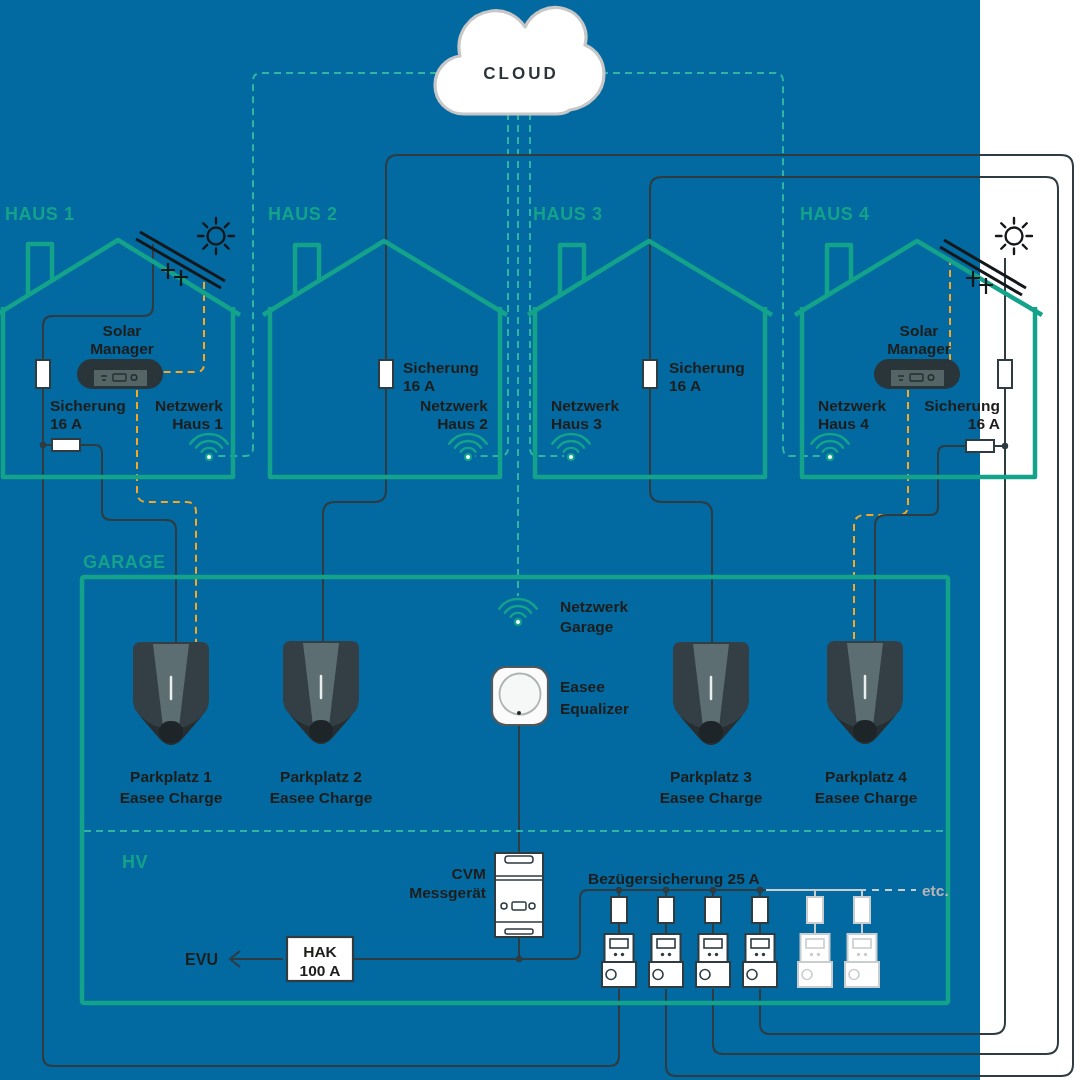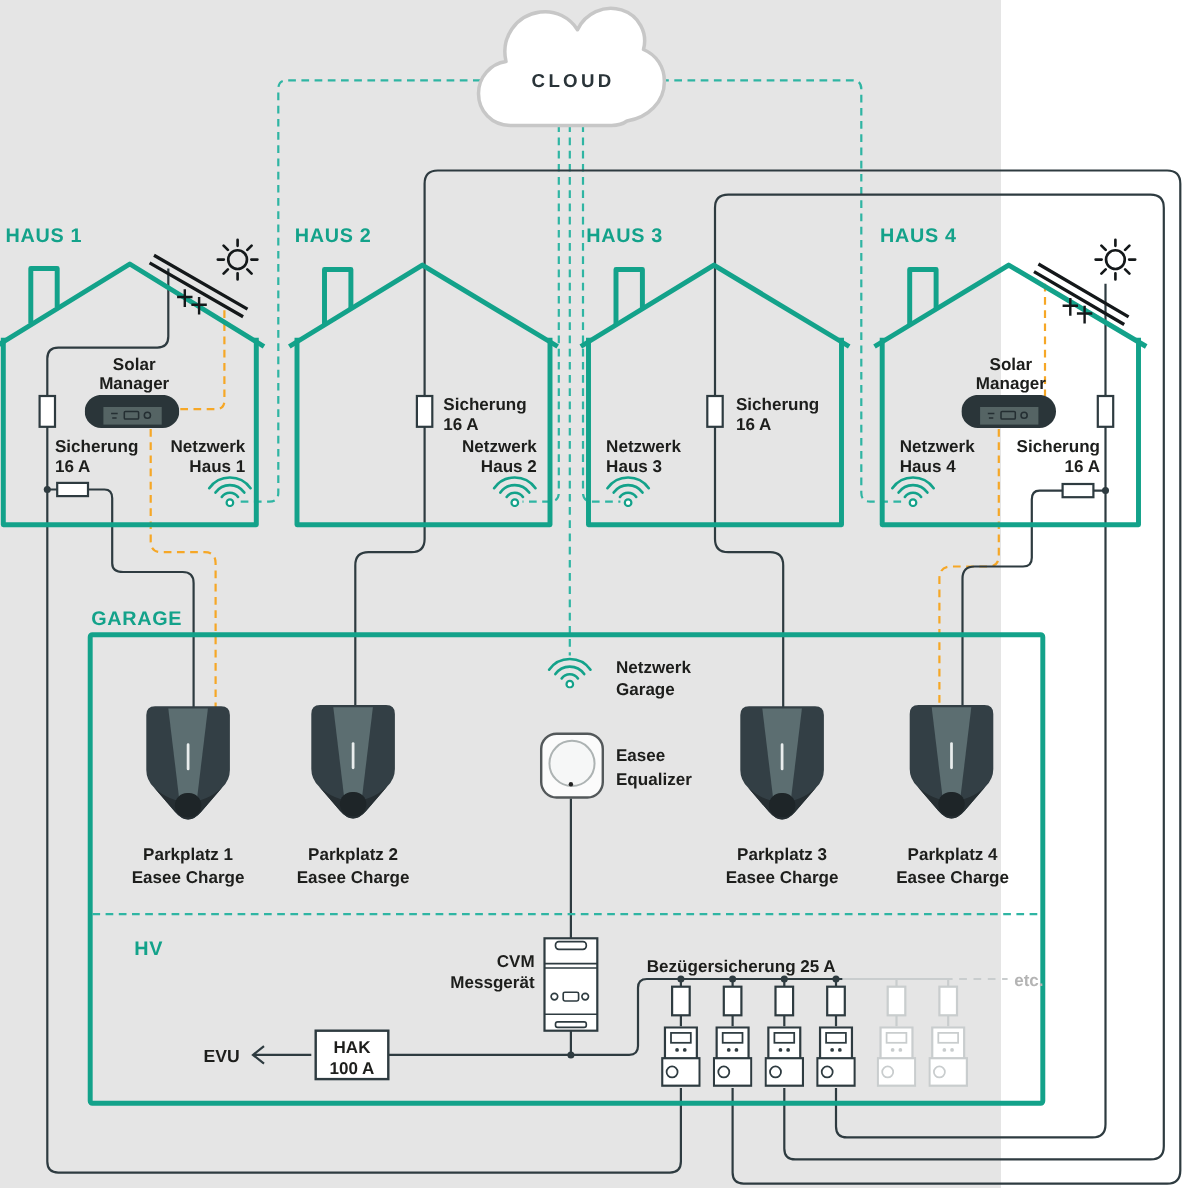--- a/index.html
+++ b/index.html
@@ -1,16 +1,16 @@
 <!DOCTYPE html>
 <html><head>
 <meta charset="utf-8">
 <style>
   html,body{margin:0;padding:0;background:#fff;}
-  .stage{width:910px;height:1080px;position:relative;background:#e5e5e5;font-family:"Liberation Sans",sans-serif;}
+  .stage{width:980px;height:1080px;position:relative;background:#0369a1;font-family:"Liberation Sans",sans-serif;}
   svg{display:block;}
   .lbl-teal{font-family:"Liberation Sans",sans-serif;font-weight:700;font-size:18px;fill:#13A28A;letter-spacing:.6px;}
   .lbl{font-family:"Liberation Sans",sans-serif;font-weight:700;font-size:15.5px;fill:#1D1E1C;}
   .lbl-cloud{font-family:"Liberation Sans",sans-serif;font-weight:600;font-size:17px;fill:#2A3439;letter-spacing:3px;}
   .lbl-etc{font-family:"Liberation Sans",sans-serif;font-weight:700;font-size:15.5px;fill:#B4B4B4;}
   .mid{text-anchor:middle}.end{text-anchor:end}
   .house{stroke:#13A28A;stroke-width:4.5;fill:none;stroke-linejoin:round;}
   .garagebox{stroke:#13A28A;stroke-width:4.5;fill:none;}
   .net{stroke:#2FB5A3;stroke-width:2;fill:none;stroke-dasharray:7 5;}
   .sol{stroke:#F6A726;stroke-width:2;fill:none;stroke-dasharray:7 5;}

